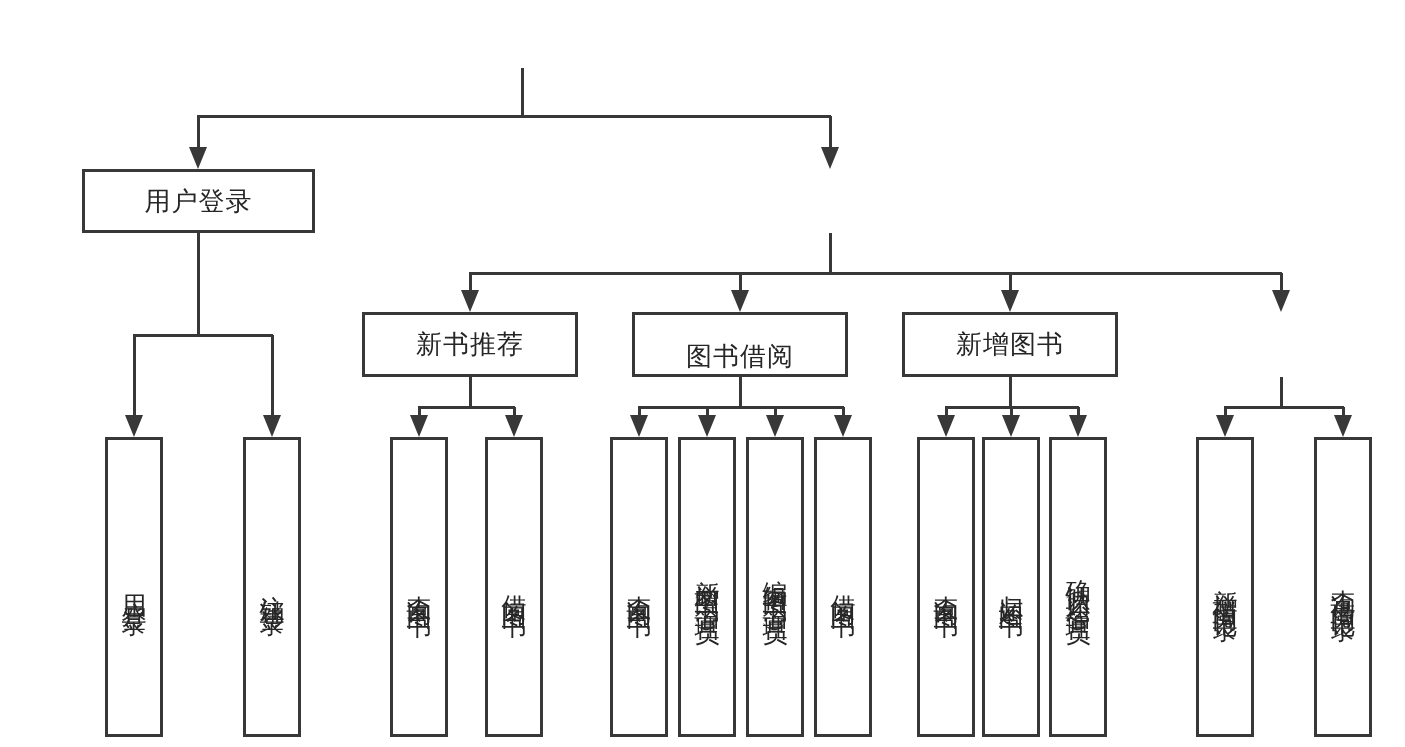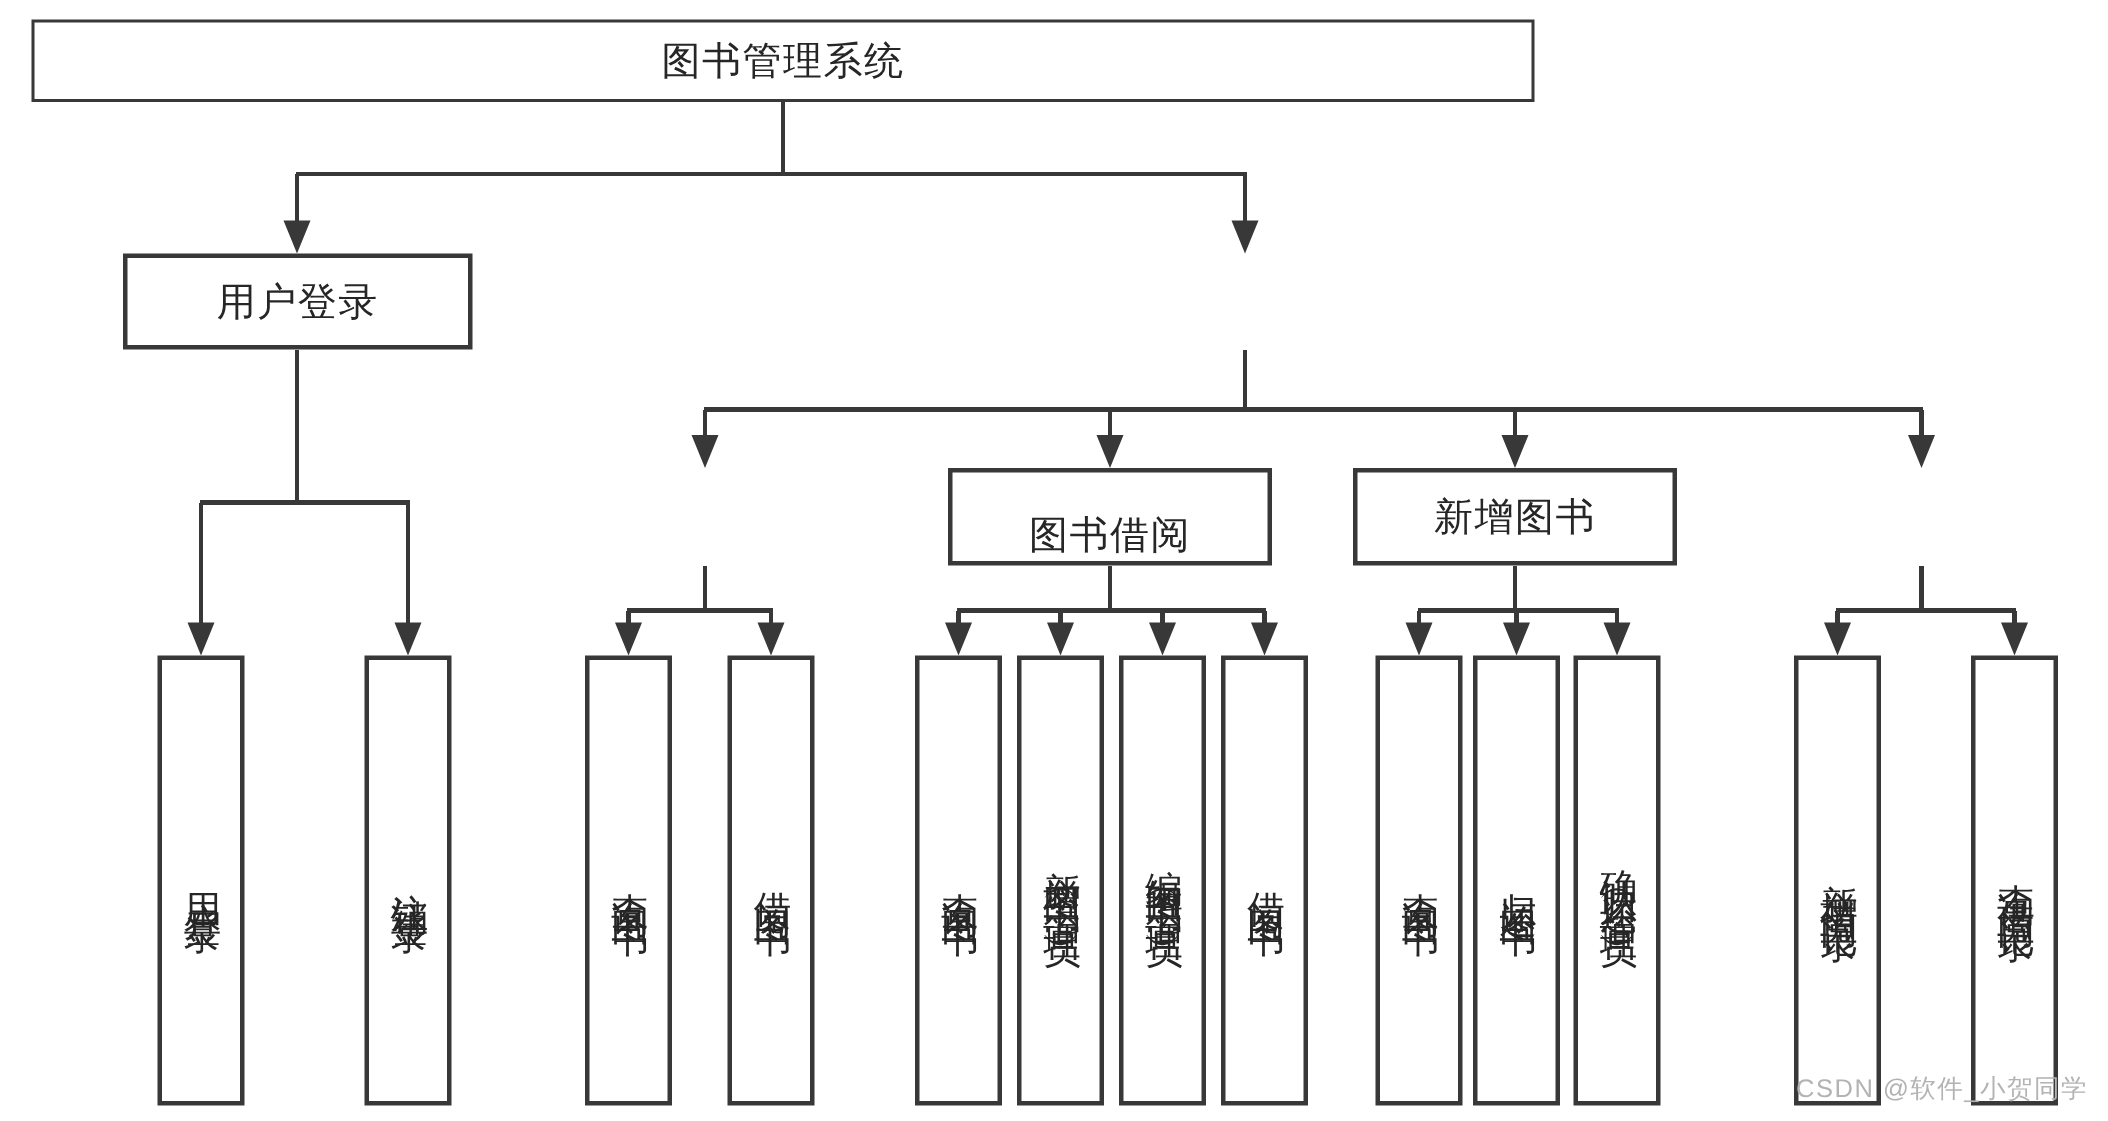--- a/index.html
+++ b/index.html
@@ -107,28 +107,28 @@
     <path class="lines" d="M740 377 V407 M638 407 H844 M639 407 V417 M707 407 V417 M775 407 V417 M843 407 V417"></path>
     <path class="heads" d="M630 415 H648 L639 437 Z M698 415 H716 L707 437 Z M766 415 H784 L775 437 Z M834 415 H852 L843 437 Z"></path>
 
     <path class="lines" d="M1010 377 V407 M945 407 H1079 M946 407 V417 M1011 407 V417 M1078 407 V417"></path>
     <path class="heads" d="M937 415 H955 L946 437 Z M1002 415 H1020 L1011 437 Z M1069 415 H1087 L1078 437 Z"></path>
 
     <path class="lines" d="M1281 377 V407 M1224 407 H1344 M1225 407 V417 M1343 407 V417"></path>
     <path class="heads" d="M1216 415 H1234 L1225 437 Z M1334 415 H1352 L1343 437 Z"></path>
   </svg>
 
-  <div class="node root">
-    <span>图书管理系统</span>
-  </div>
 
   <div class="node lvl2" style="left:82px;">
     <span>用户登录</span>
   </div>
 
+  <div class="node lvl3" style="left:362px;">
+    <span>新书推荐</span>
+  </div>
   <div class="node lvl3" style="left:632px;align-items:flex-end;">
     <span>图书借阅</span>
   </div>
   <div class="node lvl3" style="left:902px;">
     <span>新增图书</span>
   </div>
 
   <div class="leaf" style="left:105px;">
     <span>用户登录</span>
   </div>
@@ -166,15 +166,14 @@
     <span>确认归还（管理员）</span>
   </div>
 
   <div class="leaf" style="left:1196px;">
     <span>新增借阅记录</span>
   </div>
   <div class="leaf" style="left:1314px;">
     <span>查询借阅记录</span>
   </div>
 
-  <div class="watermark">CSDN @软件_小贺同学</div>
 
 </div>
 
 </body></html>

